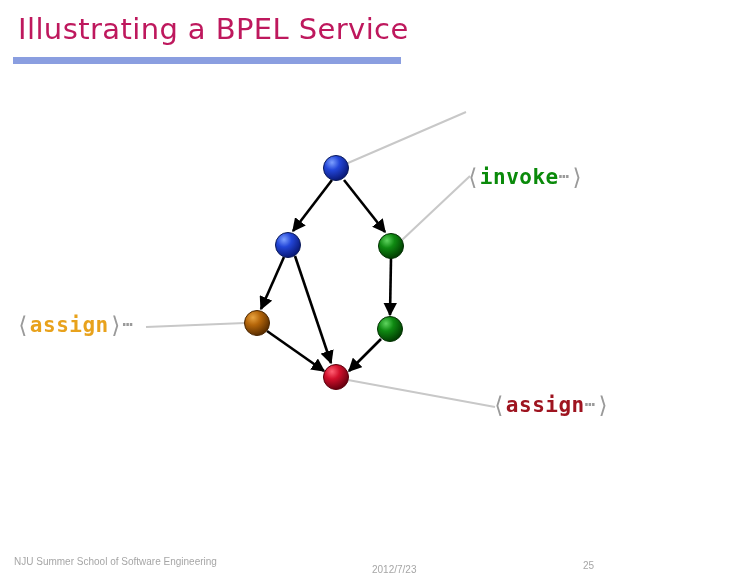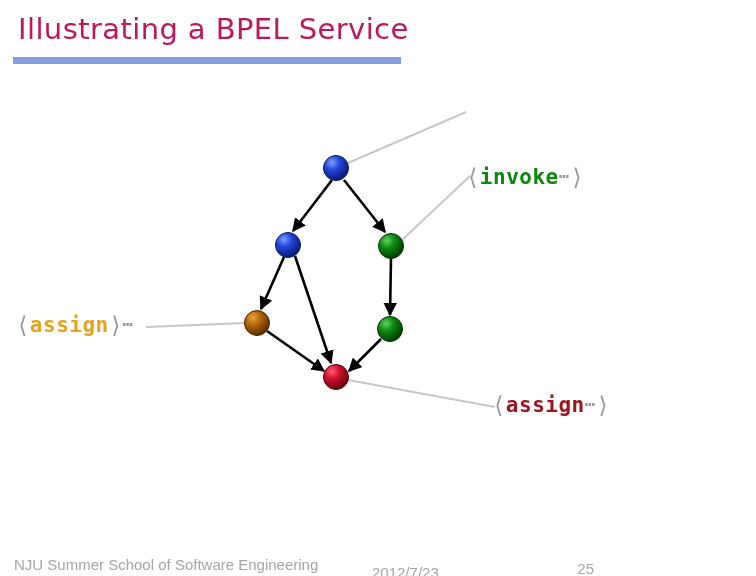--- a/index.html
+++ b/index.html
@@ -87,21 +87,21 @@
   #label-reply .tagname   { color: #9e1420; }
 
   
   #footer {
     position: absolute;
     left: 0;
     top: 552px;
     width: 608px;
     height: 24px;
     font-family: "Liberation Sans", sans-serif;
-    font-size: 15px;
+    font-size: 10px;
     color: #a6a6a6;
   }
   #footer-left   { position: absolute; left: 14px;  top: 4px; }
   #footer-center { position: absolute; left: 372px; top: 12px; }
   #footer-right  { position: absolute; right: 14px; top: 8px; }
 </style>
 </head>
 <body>
 
 <div id="slide">

